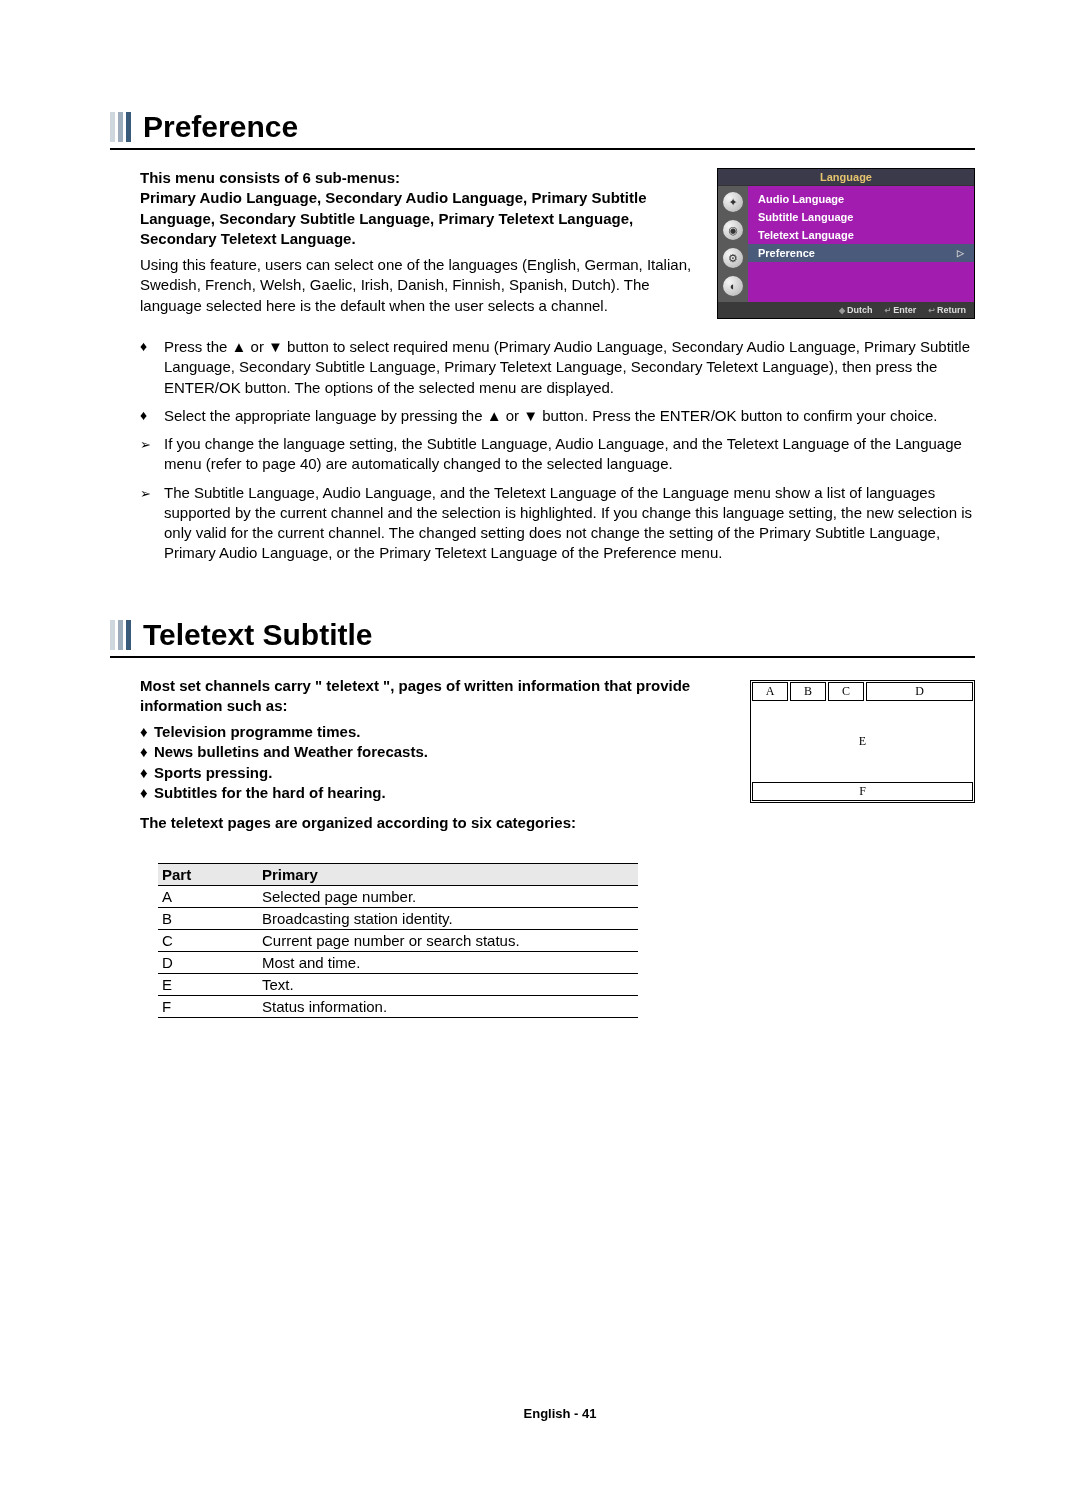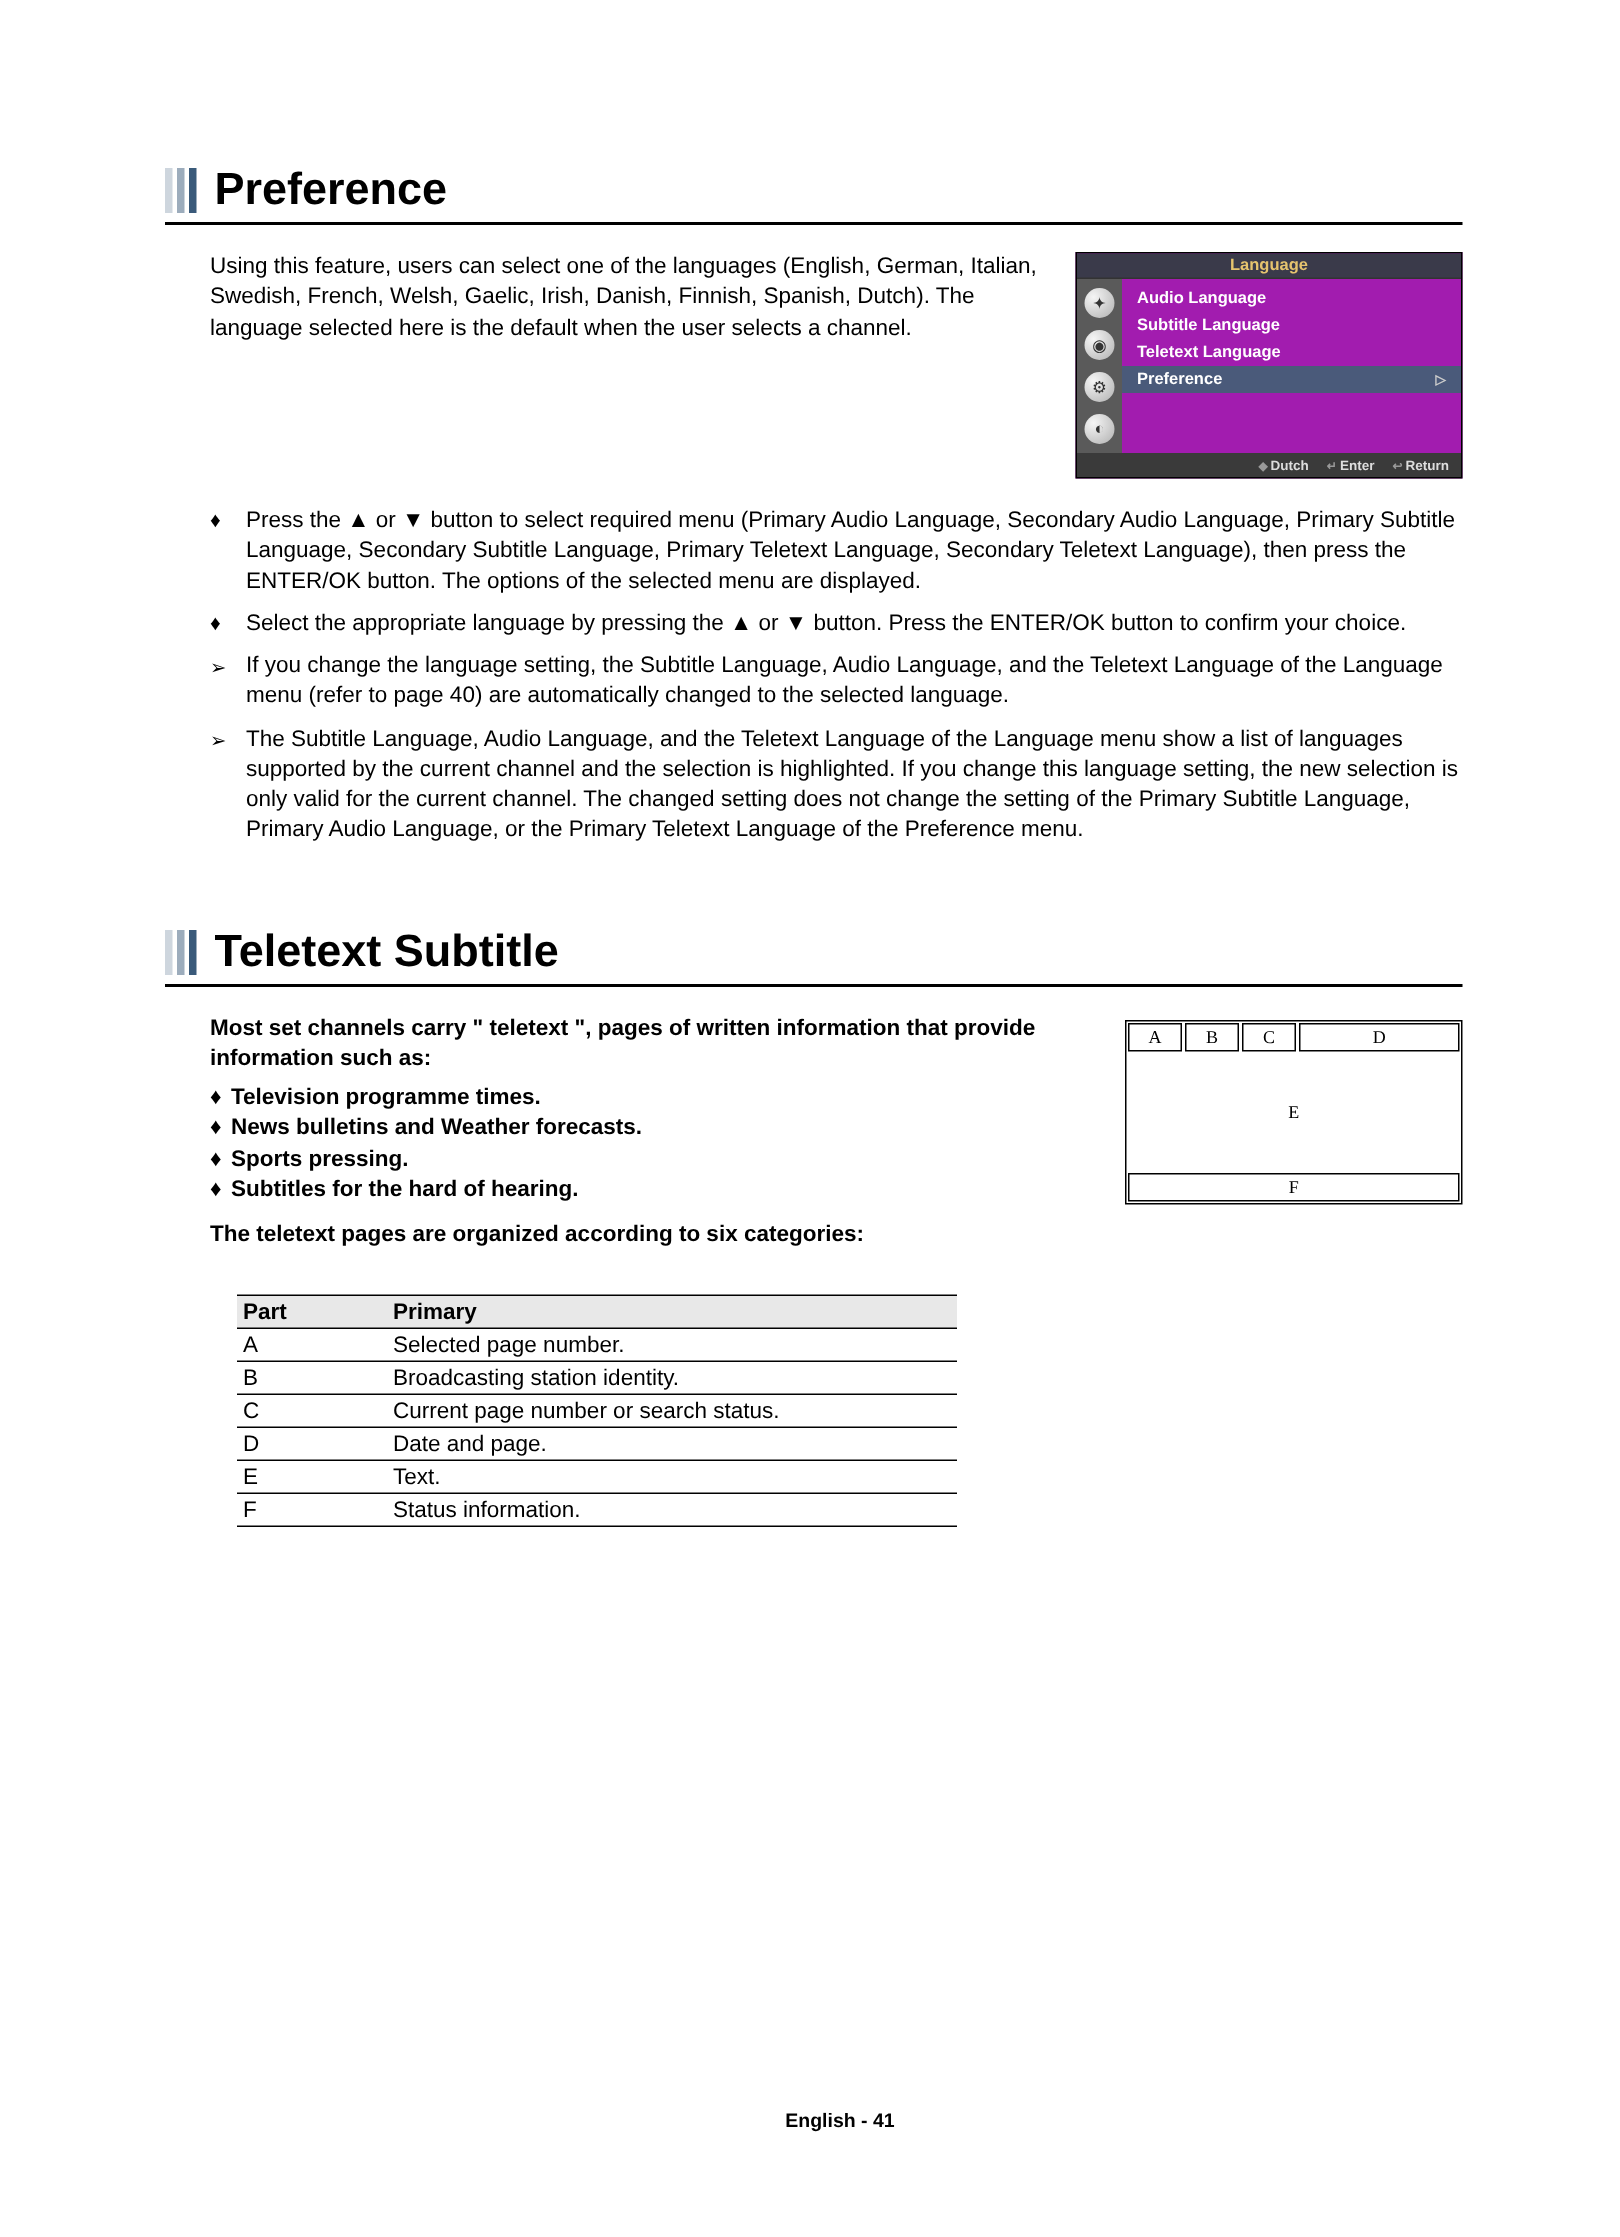--- a/index.html
+++ b/index.html
@@ -229,20 +229,22 @@
   <div class="heading-bars">
     <div class="bar b1"></div>
       <div class="bar b2"></div>
       <div class="bar b3"></div>
   </div>
   <div class="section-title">Preference</div>
 </div>
 
 <div class="two-col">
   <div class="left">
+    <div class="bold-block" style="white-space: pre-line;">This menu consists of 6 sub-menus:
+Primary Audio Language, Secondary Audio Language, Primary Subtitle Language, Secondary Subtitle Language, Primary Teletext Language, Secondary Teletext Language.</div>
     <div class="plain-block">Using this feature, users can select one of the languages (English, German, Italian, Swedish, French, Welsh, Gaelic, Irish, Danish, Finnish, Spanish, Dutch). The language selected here is the default when the user selects a channel.</div>
   </div>
   <div class="right">
     <div class="osd">
       <div class="osd-title">Language</div>
       <div class="osd-body">
         <div class="osd-icons">
           <div class="osd-icon">✦</div>
           <div class="osd-icon">◉</div>
           <div class="osd-icon">⚙</div>
@@ -356,21 +358,21 @@
       <tr>
           <td>B</td>
           <td>Broadcasting station identity.</td>
         </tr>
       <tr>
           <td>C</td>
           <td>Current page number or search status.</td>
         </tr>
       <tr>
           <td>D</td>
-          <td>Date and page.</td>
+          <td>Most and time.</td>
         </tr>
       <tr>
           <td>E</td>
           <td>Text.</td>
         </tr>
       <tr>
           <td>F</td>
           <td>Status information.</td>
         </tr>
     </tbody>

